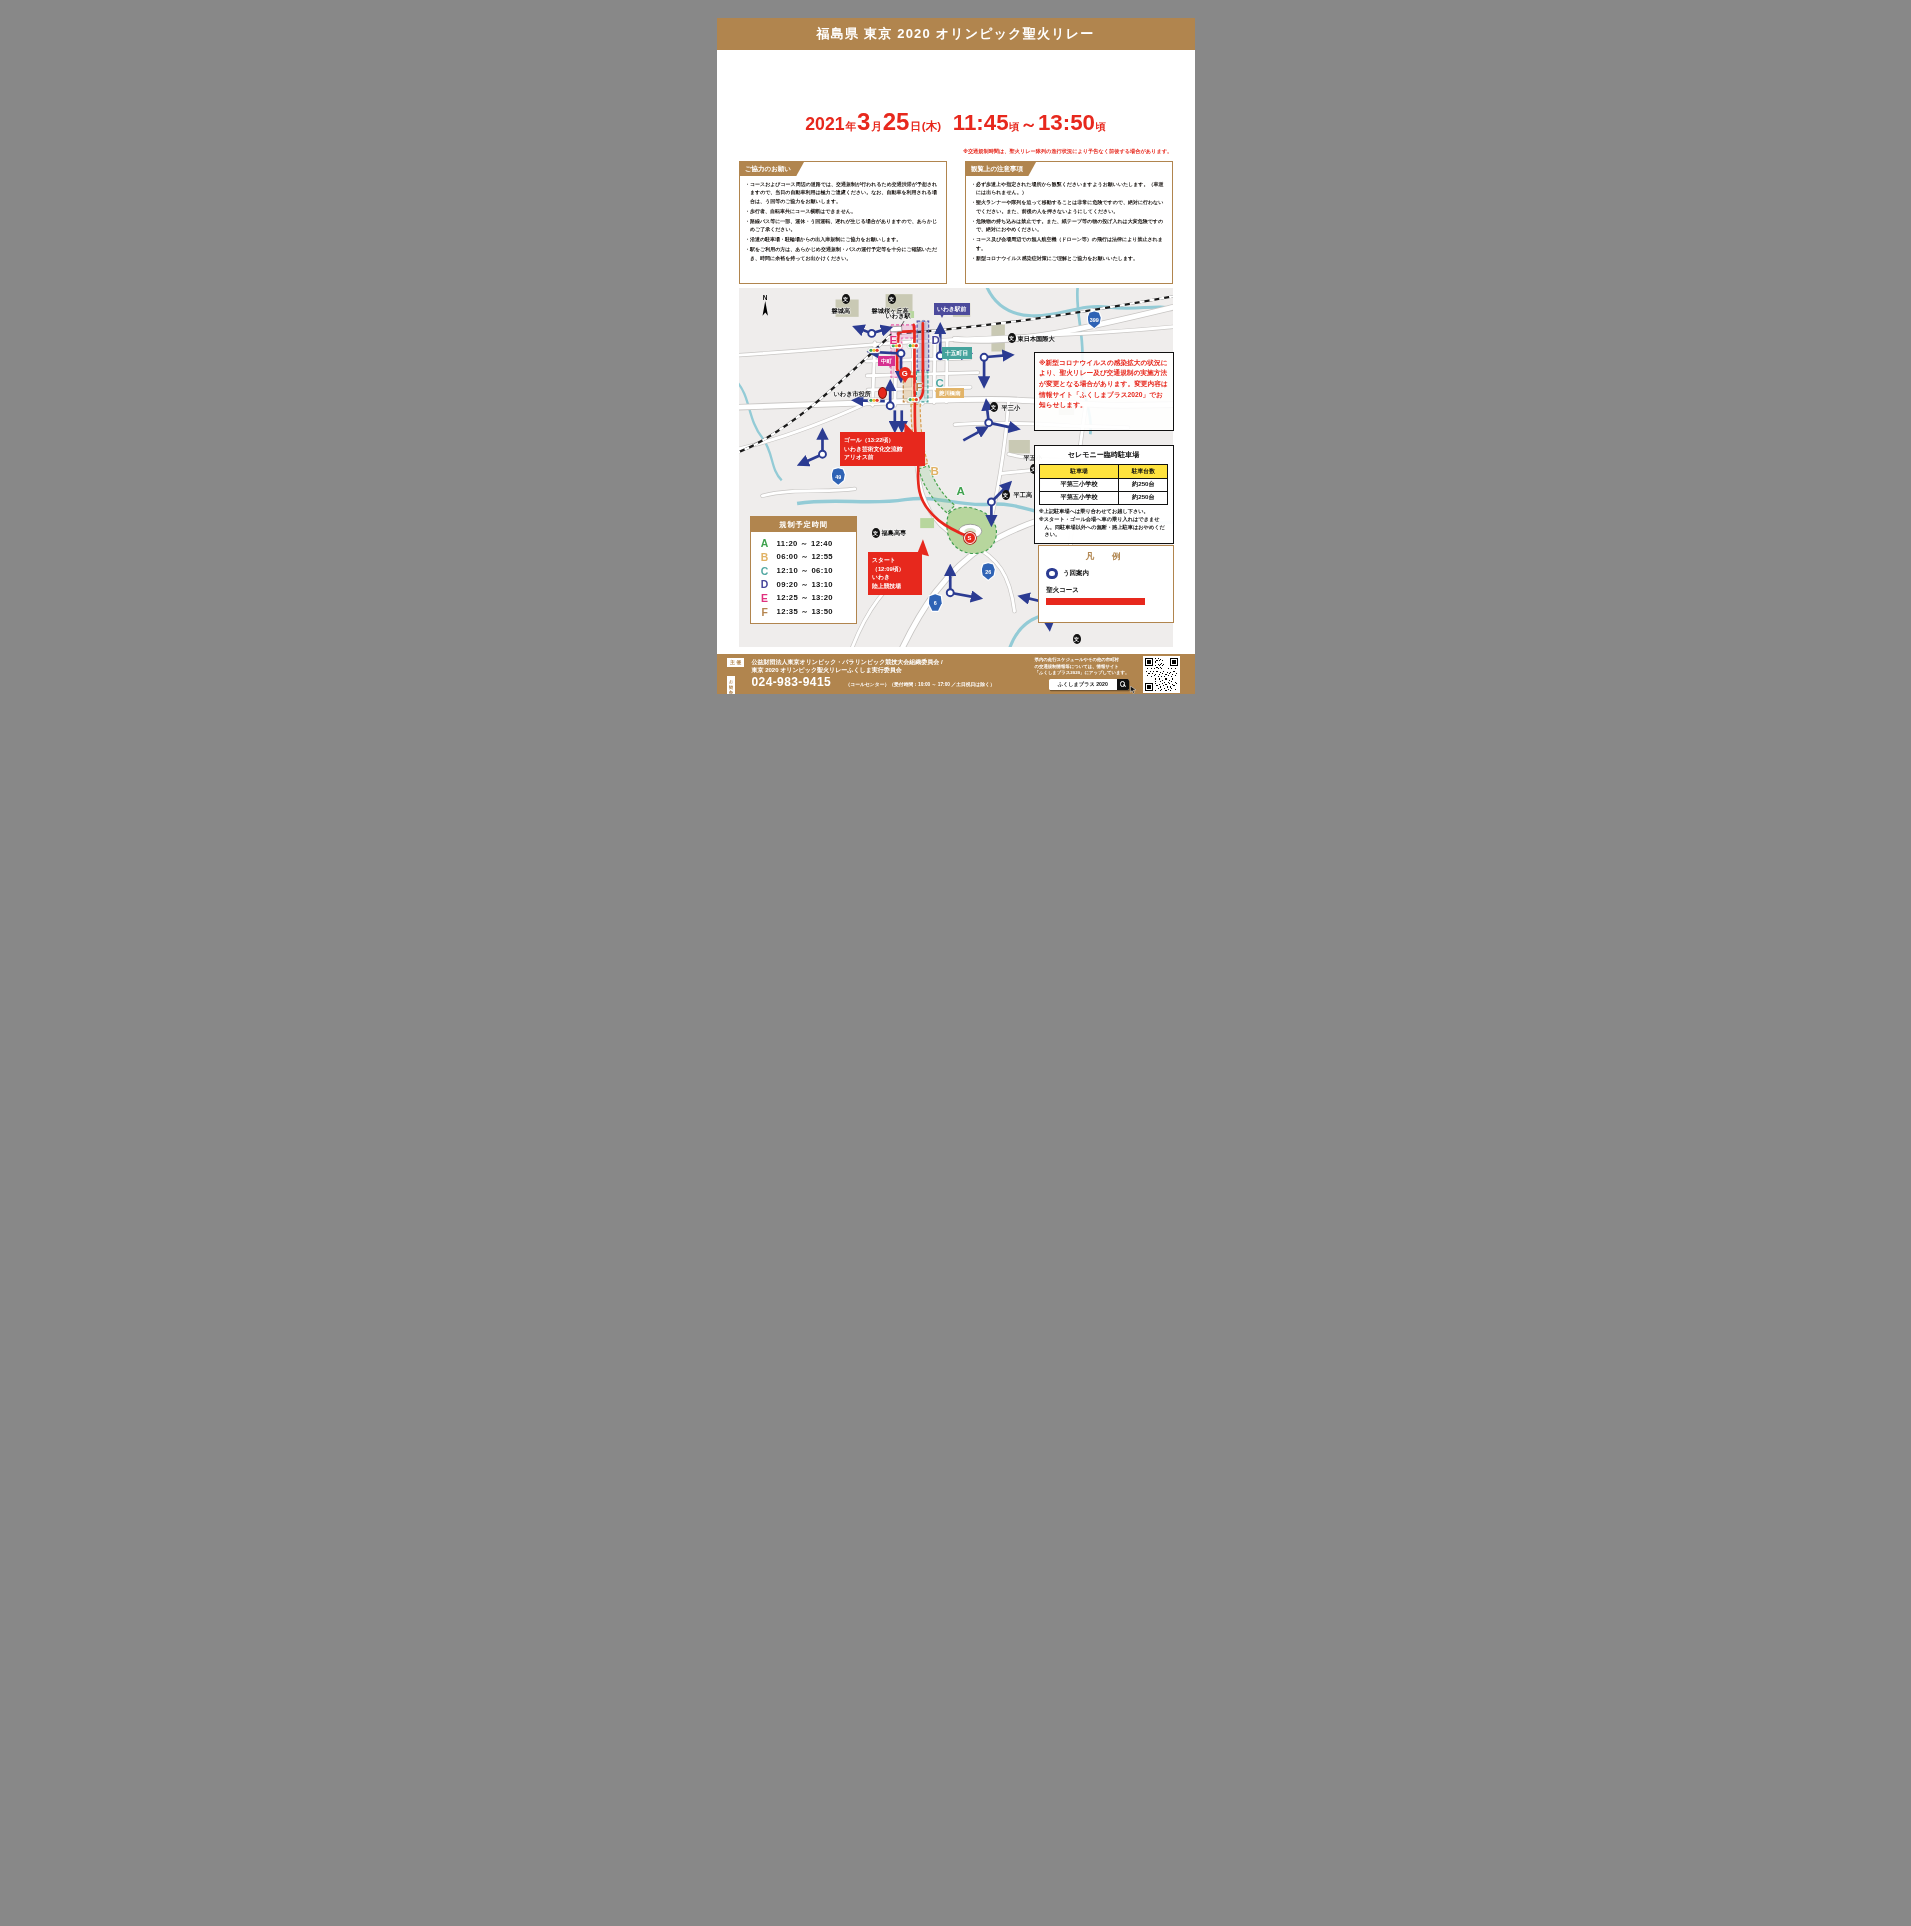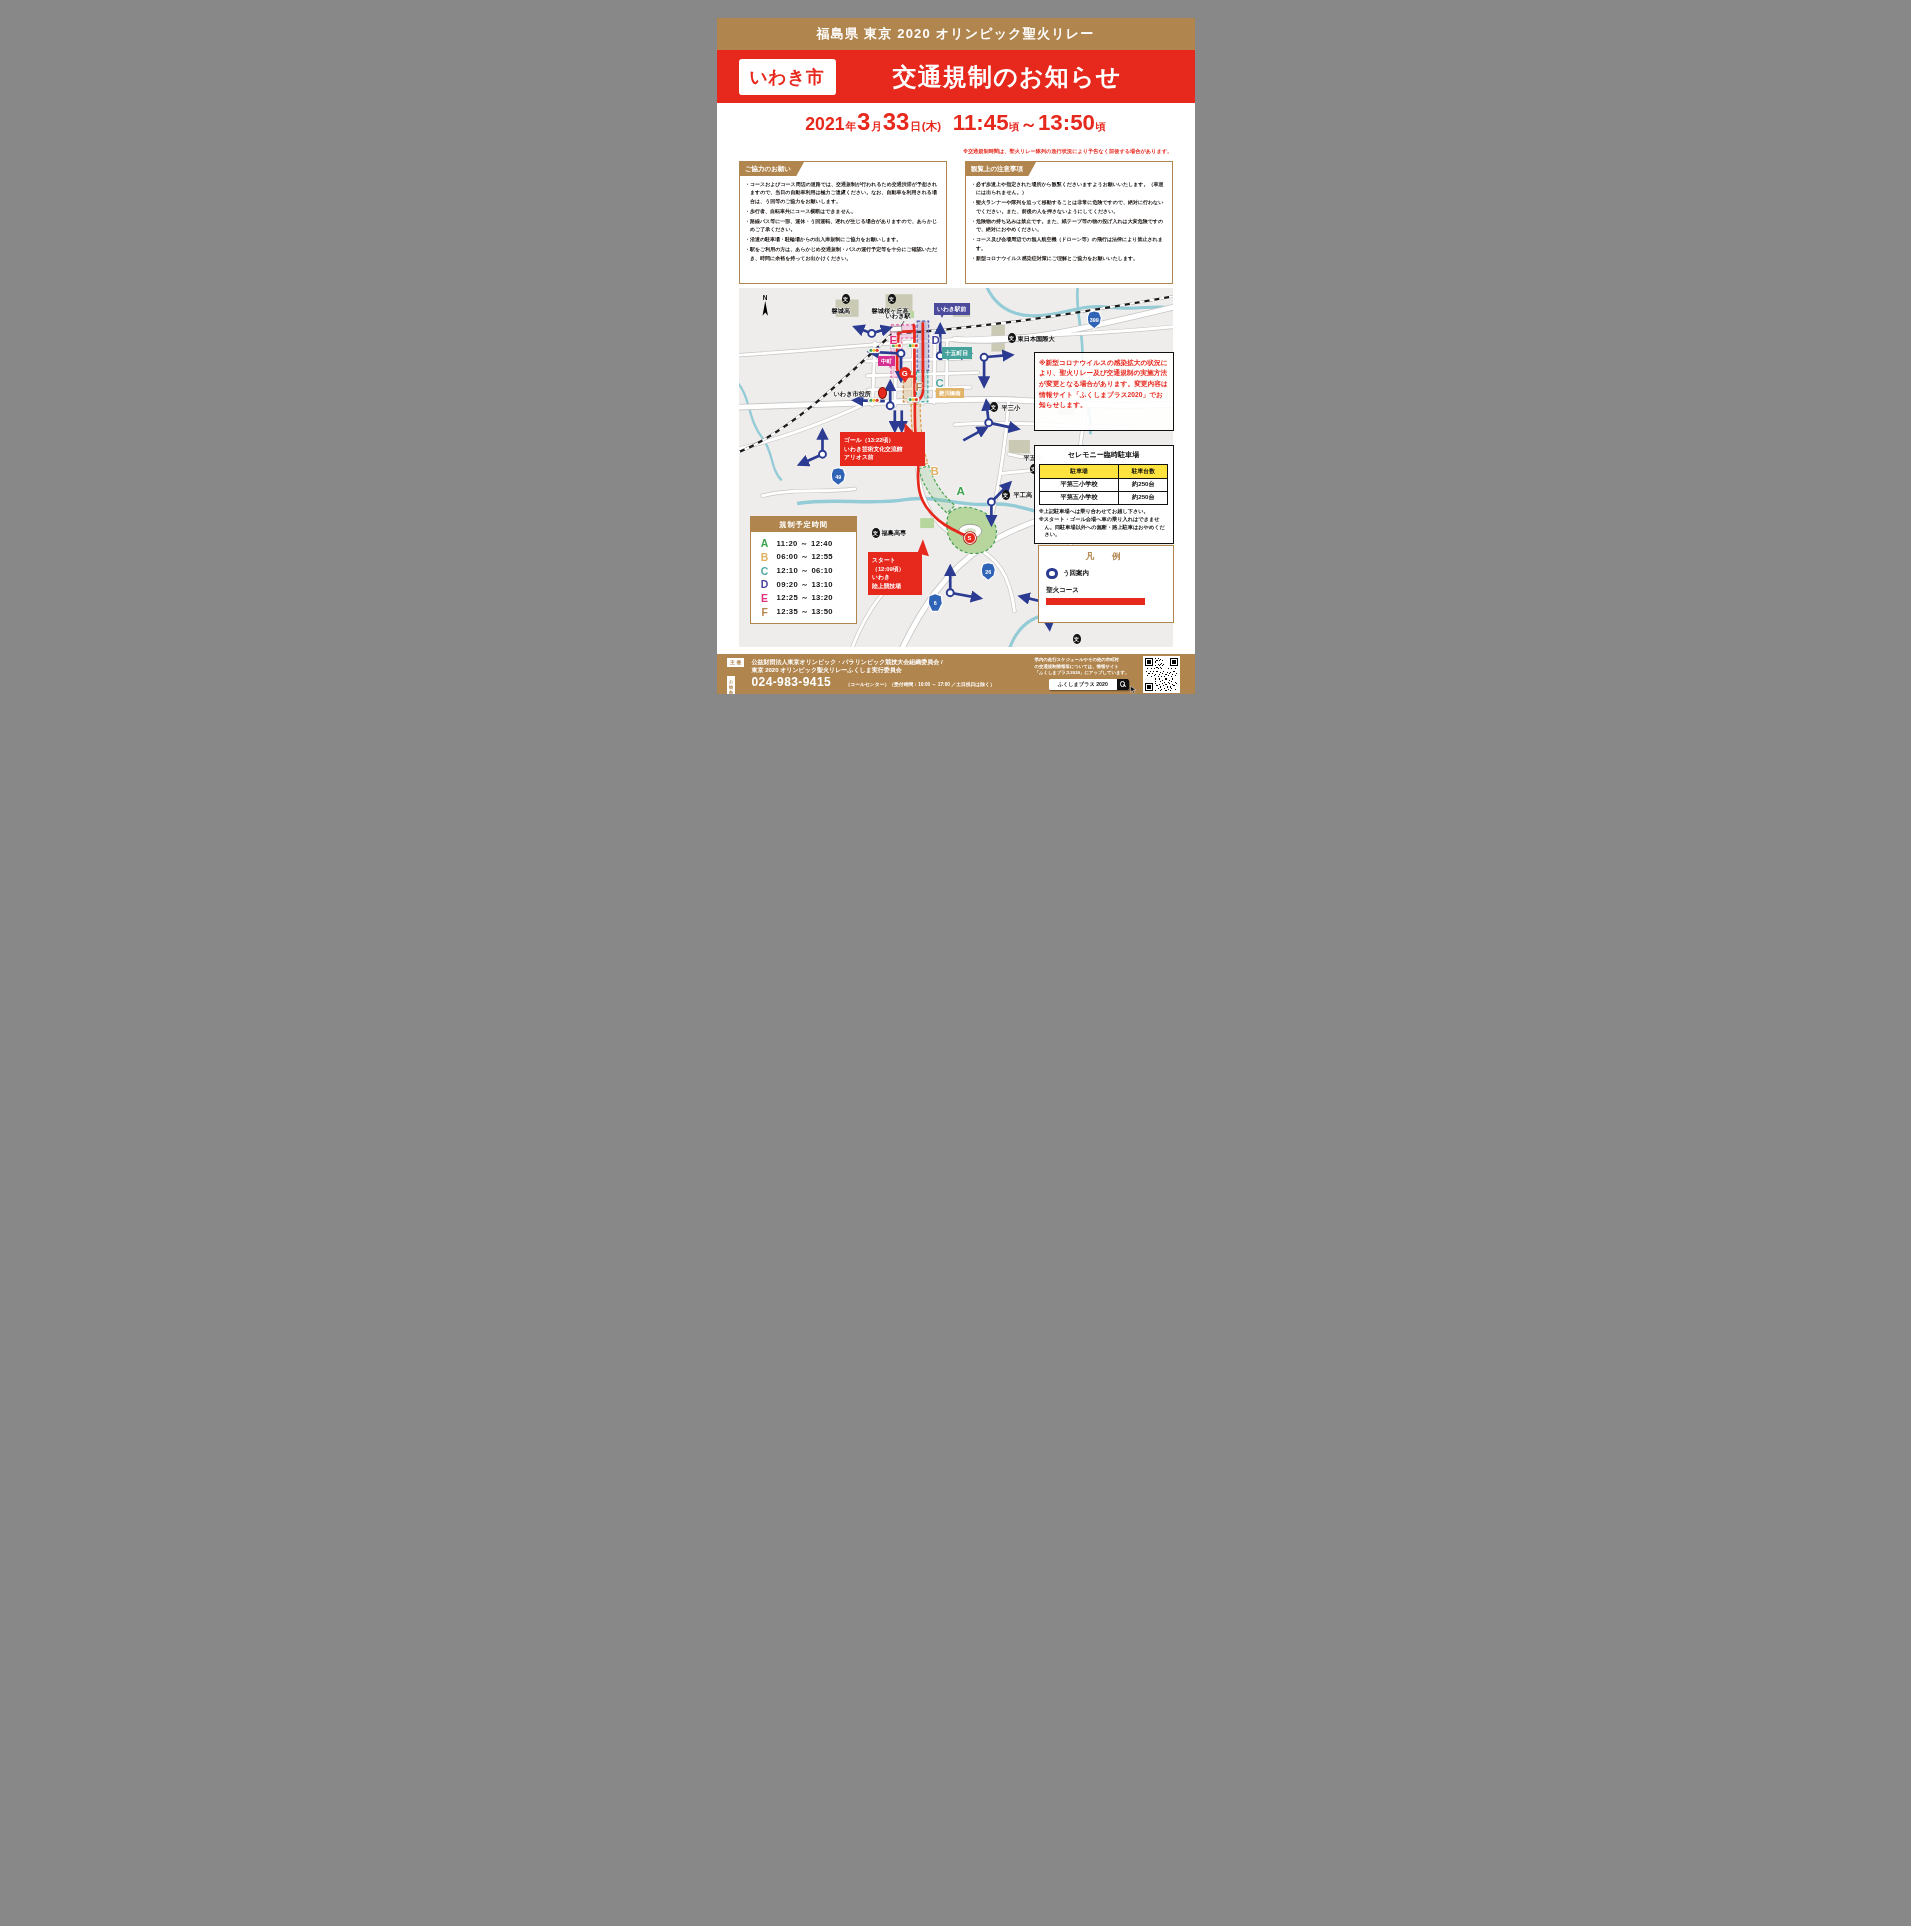--- a/index.html
+++ b/index.html
@@ -114,30 +114,26 @@
   .qr{position:absolute;left:426px;top:1.5px;width:37px;height:37px;background:#fff;display:flex;align-items:center;justify-content:center;}
 </style>
 </head>
 <body>
 
 <div class="page">
 
   <div class="topband">
     <span class="t">福島県 東京 2020 オリンピック聖火リレー</span>
   </div>
-  <div class="redband">
-    <div class="citybadge">いわき市</div>
-    <div class="bigtitle">交通規制のお知らせ</div>
-  </div>
   <div class="dateline">
     <span class="dy">2021</span>
       <span class="du">年</span>
       <span class="dn">3</span>
       <span class="du">月</span>
-      <span class="dn">33</span>
+      <span class="dn">25</span>
       <span class="du">日</span>
       <span class="dw">(木)</span>
     <span class="sp"></span>
     <span class="tm">11:45</span>
       <span class="ts">頃</span>
       <span class="tw">～</span>
       <span class="tm">13:50</span>
       <span class="ts">頃</span>
   </div>
   <div class="smallnote">※交通規制時間は、聖火リレー隊列の進行状況により予告なく前後する場合があります。</div>

